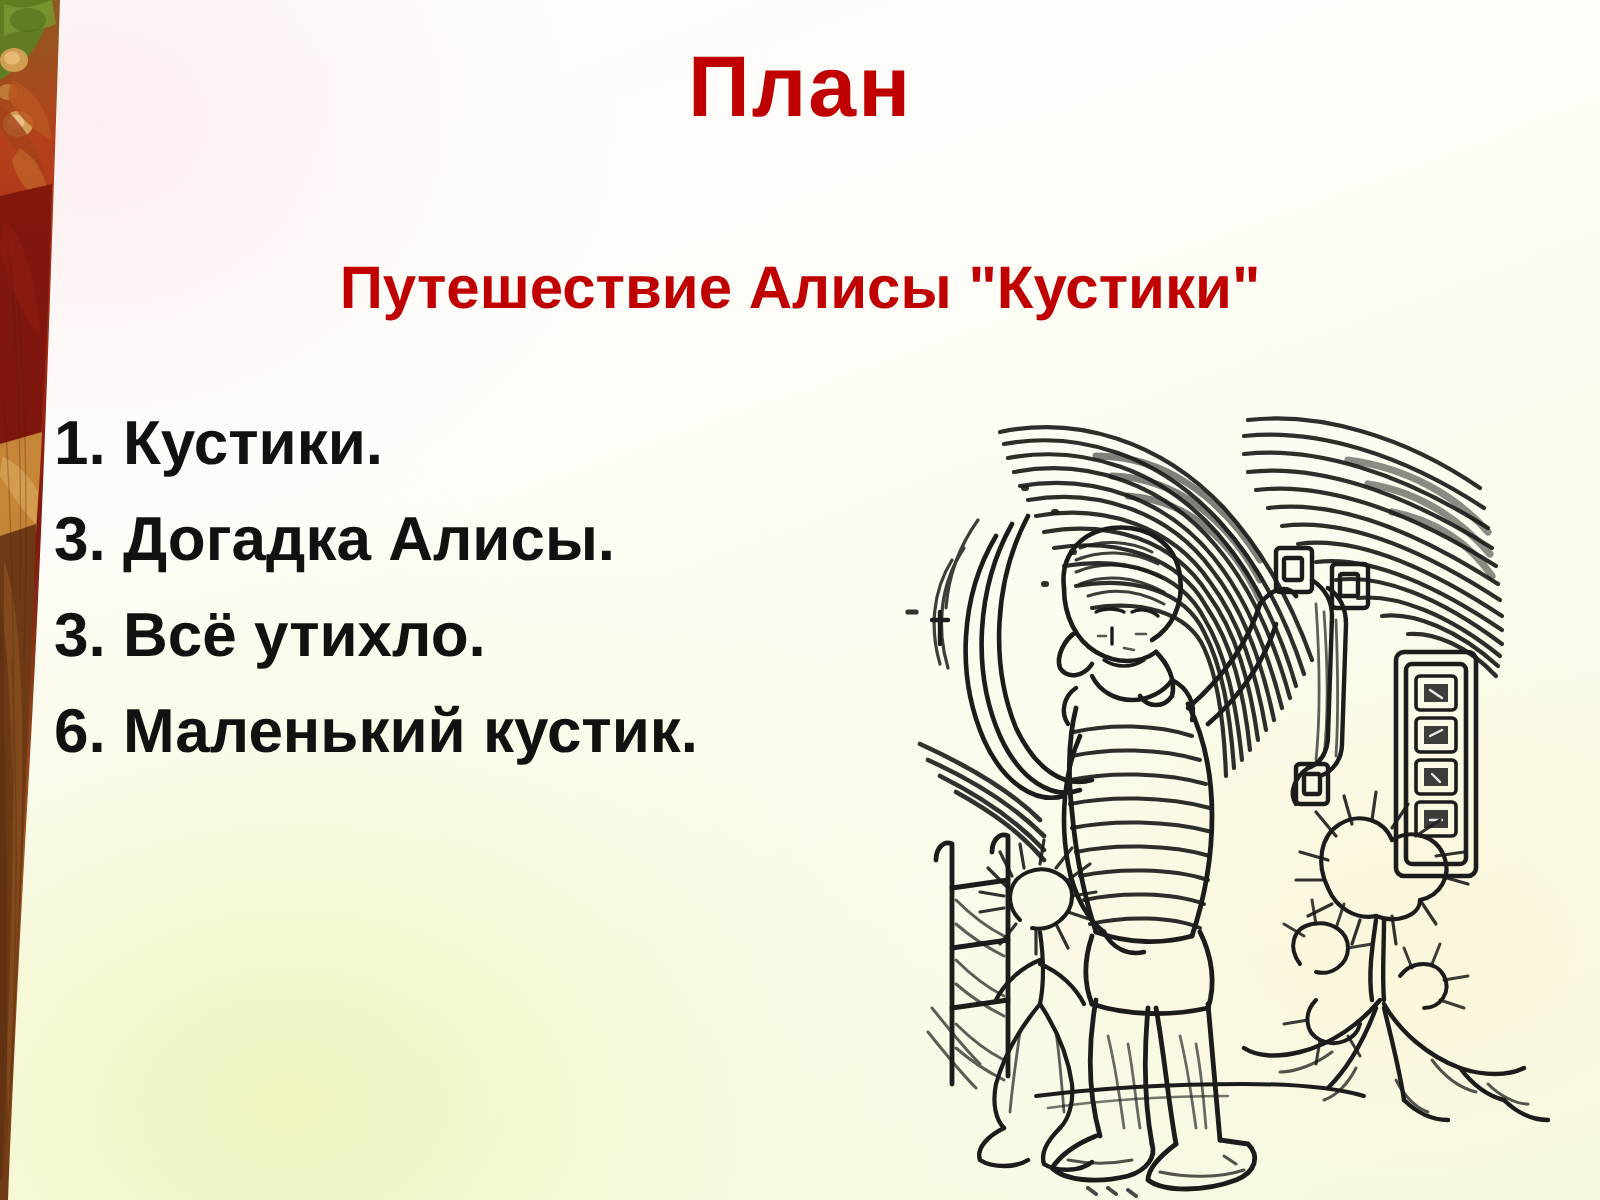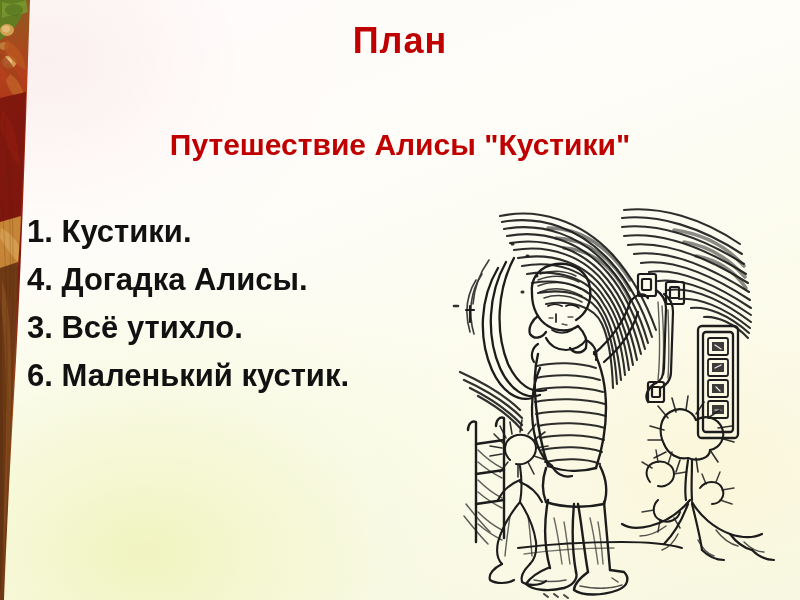--- a/index.html
+++ b/index.html
@@ -33,21 +33,21 @@
   }
   .edge-strip svg { display: block; }
 
   
   .title {
     position: absolute;
     left: 0;
     top: 22px;
     width: 800px;
     text-align: center;
-    font-size: 36px;
+    font-size: 43px;
     font-weight: bold;
     letter-spacing: 1px;
     color: #c00000;
     line-height: 1.05;
     white-space: nowrap;
   }
   .subtitle {
     position: absolute;
     left: 0;
     top: 128px;
@@ -57,21 +57,21 @@
     font-weight: bold;
     color: #c00000;
     line-height: 1.1;
     white-space: nowrap;
   }
 
   
   .plan-list {
     position: absolute;
     left: 27px;
-    top: 208px;
+    top: 198px;
     width: 470px;
     margin: 0;
     padding: 0;
     list-style: none;
   }
   .plan-list li {
     font-size: 31px;
     font-weight: bold;
     color: #111111;
     line-height: 48px;
@@ -147,21 +147,21 @@
       </g>
     </svg>
   </div>
 
   <div class="title">План</div>
 
   <div class="subtitle">Путешествие Алисы "Кустики"</div>
 
   <ul class="plan-list">
     <li>1. Кустики.</li>
-    <li>4. Догадка Алисы.</li>
+    <li>3. Догадка Алисы.</li>
     <li>3. Всё утихло.</li>
     <li>6. Маленький кустик.</li>
   </ul>
 
   <div class="illustration">
     <svg width="348" height="418" viewBox="0 0 348 418" xmlns="http://www.w3.org/2000/svg" aria-hidden="true">
       <g fill="none" stroke="#1c1c1c" stroke-linecap="round" stroke-linejoin="round">
 
         <g stroke-width="2.1" opacity="0.92">
           <path d="M48,34 C86,26 128,38 160,72 C180,94 194,120 204,148"></path>

